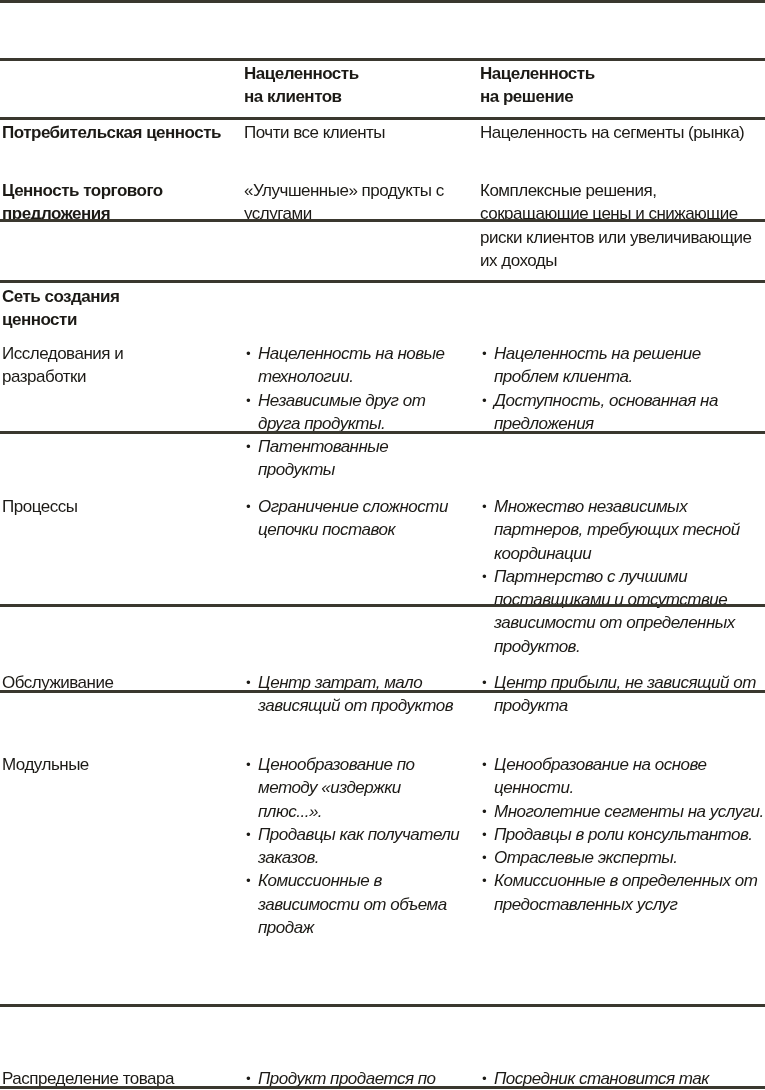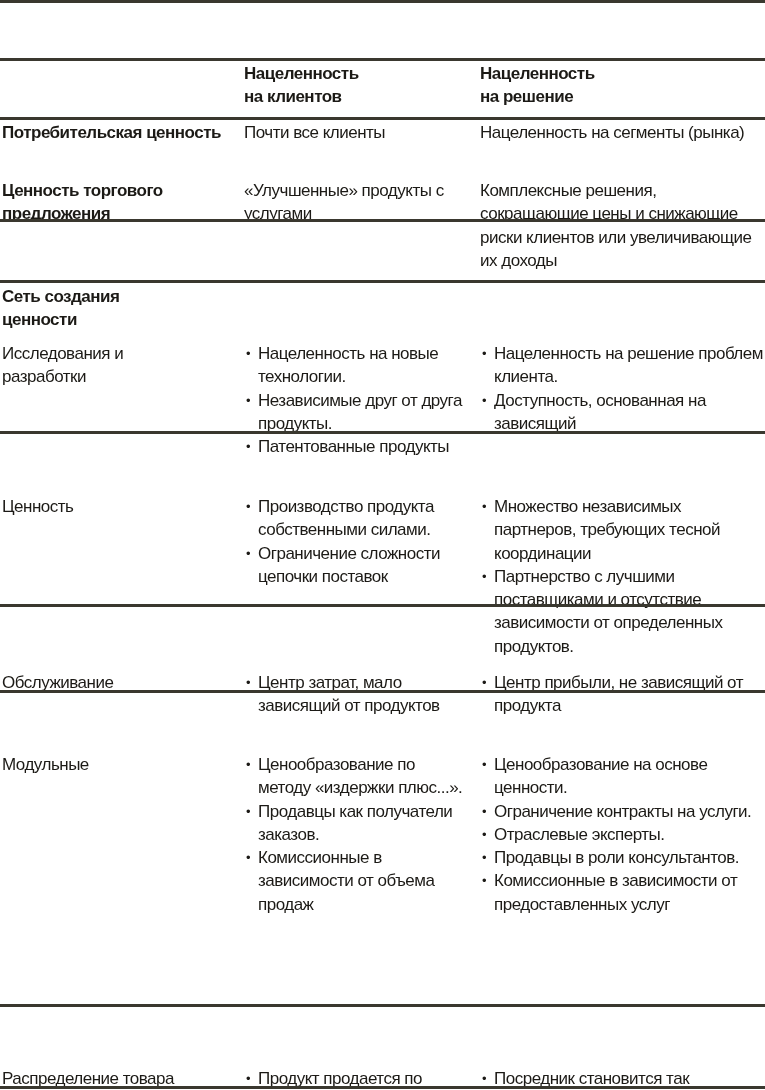--- a/index.html
+++ b/index.html
@@ -6,21 +6,21 @@
   body { width: 765px; height: 1090px; overflow: hidden; position: relative;
          font-family: "Liberation Sans", sans-serif; color: #1c1a16; }
   .table { position: absolute; left: 0; top: 0; width: 765px; }
   .row { position: absolute; left: 0; width: 765px; box-sizing: border-box; }
   .rule { position: absolute; left: 0; width: 765px; height: 3px; background: #3a382f; }
   .cell { position: absolute; top: 7px; font-size: 17px; line-height: 23.3px; letter-spacing: -0.5px; margin-top: 48px; }
   .c0 { left: 2px; width: 230px; }
   .c1 { left: 244px; width: 220px; }
   .c2 { left: 480px; width: 285px; }
   .bold { font-weight: bold; }
-  ul { list-style: none; margin: 0; padding: 0; }
+  ul { list-style: none; margin: 0; padding: 0; font-style: italic; }
   li { position: relative; padding-left: 14px; }
   li::before { content: "•"; position: absolute; left: 2px; top: 0; font-size: 13px; }
 </style>
 </head>
 <body>
 
 <div class="table">
   <div class="rule" style="top:0px"></div>
 
   <div class="row" style="top:7px">
@@ -56,29 +56,28 @@
 
   <div class="row" style="top:287px">
     <div class="cell c0" style="width:150px">Исследования и разработки</div>
     <ul class="cell c1">
       <li>Нацеленность на новые технологии.</li>
       <li>Независимые друг от друга продукты.</li>
       <li>Патентованные продукты</li>
     </ul>
     <ul class="cell c2">
       <li>Нацеленность на решение проблем клиента.</li>
-      <li>Доступность, основанная на зависящий</li>
+      <li>Доступность, основанная на предложения</li>
     </ul>
   </div>
   <div class="rule" style="top:431px"></div>
 
   <div class="row" style="top:440px">
-    <div class="cell c0">Ценность</div>
+    <div class="cell c0">Процессы</div>
     <ul class="cell c1">
-      <li>Производство продукта собственными силами.</li>
       <li>Ограничение сложности цепочки поставок</li>
     </ul>
     <ul class="cell c2">
       <li>Множество независимых партнеров, требующих тесной координации</li>
       <li>Партнерство с лучшими поставщиками и отсутствие зависимости от определенных продуктов.</li>
     </ul>
   </div>
   <div class="rule" style="top:604px"></div>
 
   <div class="row" style="top:616px">
@@ -94,24 +93,24 @@
 
   <div class="row" style="top:698px">
     <div class="cell c0">Модульные</div>
     <ul class="cell c1">
       <li>Ценообразование по методу «издержки плюс...».</li>
       <li>Продавцы как получатели заказов.</li>
       <li>Комиссионные в зависимости от объема продаж</li>
     </ul>
     <ul class="cell c2">
       <li>Ценообразование на основе ценности.</li>
-      <li>Ограничение контракты на услуги.</li>
+      <li>Многолетние сегменты на услуги.</li>
+      <li>Продавцы в роли консультантов.</li>
       <li>Отраслевые эксперты.</li>
-      <li>Продавцы в роли консультантов.</li>
-      <li>Комиссионные в зависимости от предоставленных услуг</li>
+      <li>Комиссионные в определенных от предоставленных услуг</li>
     </ul>
   </div>
   <div class="rule" style="top:1004px"></div>
 
   <div class="row" style="top:1012px">
     <div class="cell c0">Распределение товара</div>
     <ul class="cell c1">
       <li>Продукт продается по многим каналам сбыта</li>
     </ul>
     <ul class="cell c2">

